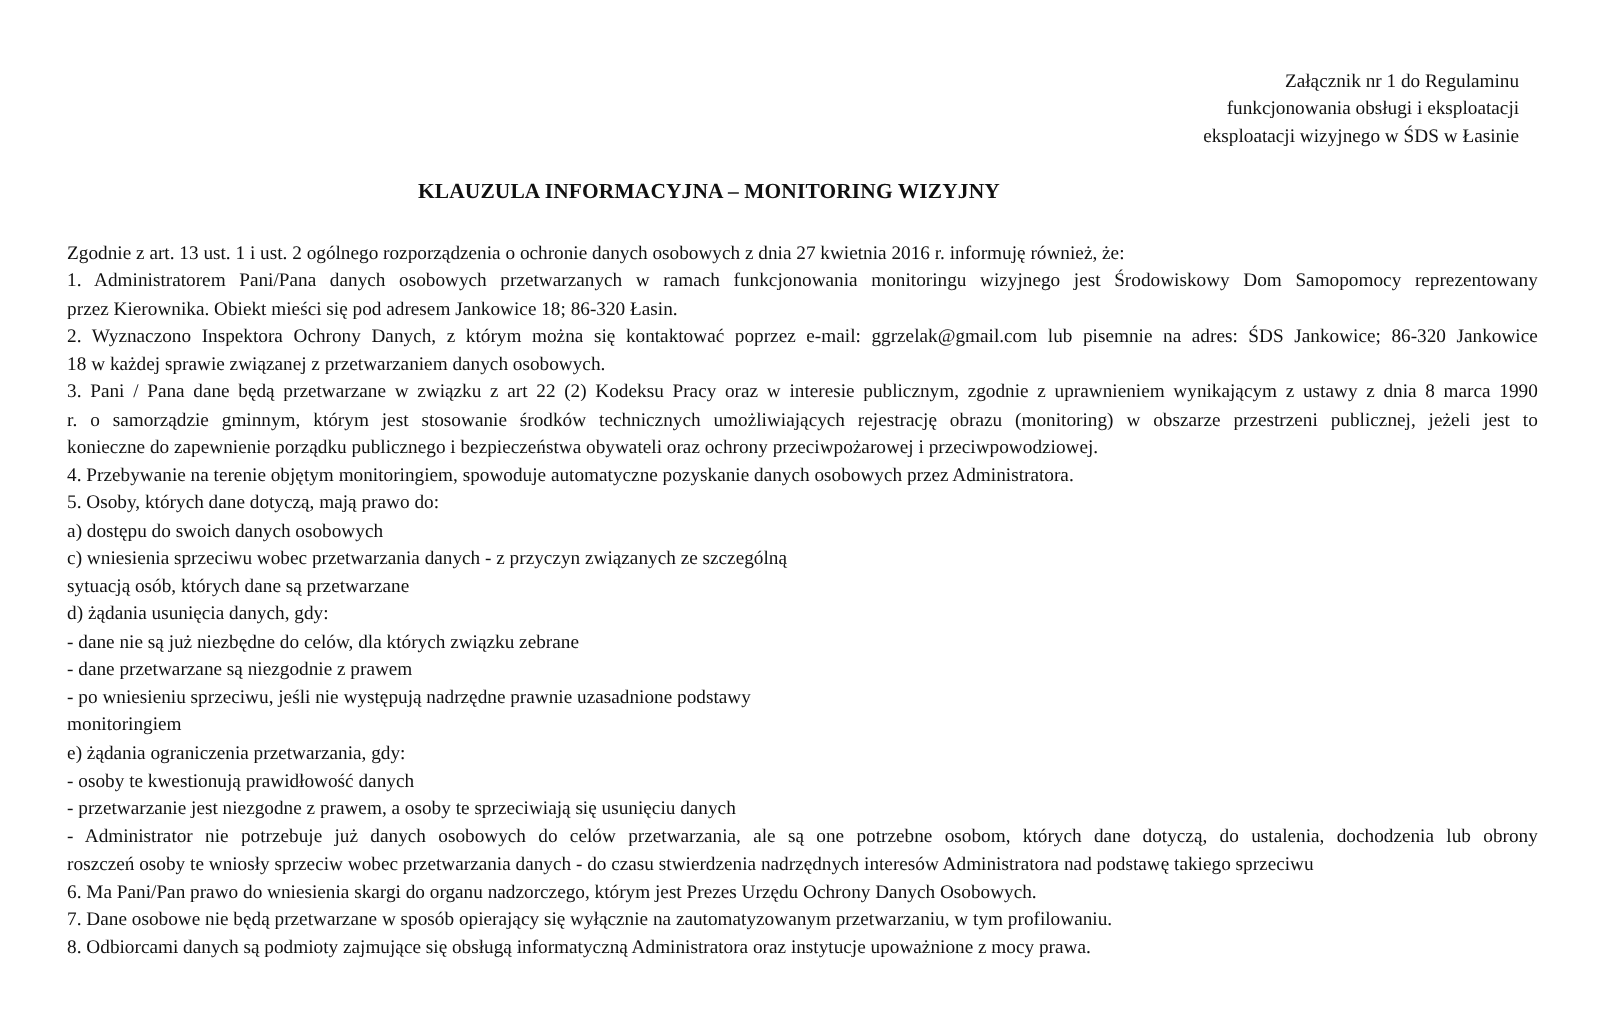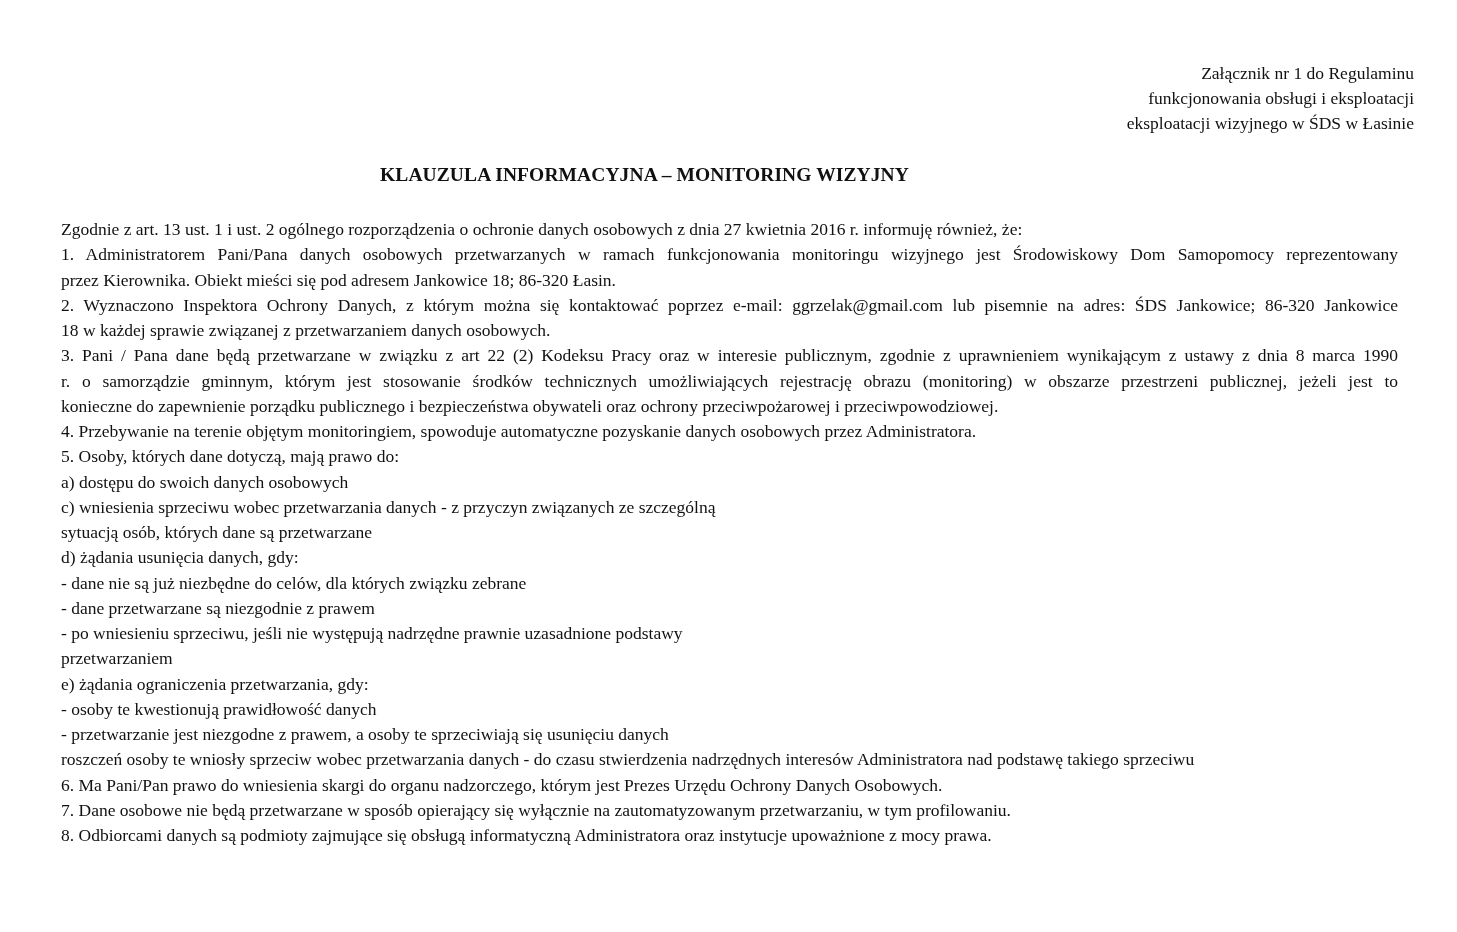--- a/index.html
+++ b/index.html
@@ -3,21 +3,21 @@
 <meta charset="utf-8">
 <style>
   html, body { margin: 0; padding: 0; background: #ffffff; }
   body {
     width: 1457px; height: 932px; position: relative; overflow: hidden;
     font-family: "Liberation Serif", "DejaVu Serif", serif;
     color: #111111;
   }
   .page { position: absolute; left: 0; top: 0; width: 1457px; height: 932px; }
   .header-block {
-    position: absolute; right: 43px; top: 61px; text-align: right;
+    position: absolute; right: 76px; top: 61px; text-align: right;
     font-size: 17.5px; line-height: 25px;
   }
   .header-block div { white-space: nowrap; }
   .title {
     position: absolute; left: 0; width: 1289px; top: 162px; text-align: center;
     font-weight: bold; font-size: 19.5px; line-height: 26px; letter-spacing: 0.1px;
   }
   .body-text {
     position: absolute; left: 61px; top: 217px; width: 1337px;
     font-size: 17.5px; line-height: 25.25px;
@@ -51,22 +51,23 @@
       <div class="line">konieczne do zapewnienie porządku publicznego i bezpieczeństwa obywateli oraz ochrony przeciwpożarowej i przeciwpowodziowej.</div>
       <div class="line">4. Przebywanie na terenie objętym monitoringiem, spowoduje automatyczne pozyskanie danych osobowych przez Administratora.</div>
       <div class="line">5. Osoby, których dane dotyczą, mają prawo do:</div>
       <div class="line">a) dostępu do swoich danych osobowych</div>
       <div class="line">c) wniesienia sprzeciwu wobec przetwarzania danych - z przyczyn związanych ze szczególną</div>
       <div class="line">sytuacją osób, których dane są przetwarzane</div>
       <div class="line">d) żądania usunięcia danych, gdy:</div>
       <div class="line">- dane nie są już niezbędne do celów, dla których związku zebrane</div>
       <div class="line">- dane przetwarzane są niezgodnie z prawem</div>
       <div class="line">- po wniesieniu sprzeciwu, jeśli nie występują nadrzędne prawnie uzasadnione podstawy</div>
-      <div class="line">przetwarzaniem</div>
+      <div class="line">monitoringiem</div>
       <div class="line">e) żądania ograniczenia przetwarzania, gdy:</div>
       <div class="line">- osoby te kwestionują prawidłowość danych</div>
       <div class="line">- przetwarzanie jest niezgodne z prawem, a osoby te sprzeciwiają się usunięciu danych</div>
+      <div class="line just">- Administrator nie potrzebuje już danych osobowych do celów przetwarzania, ale są one potrzebne osobom, których dane dotyczą, do ustalenia, dochodzenia lub obrony</div>
       <div class="line">roszczeń osoby te wniosły sprzeciw wobec przetwarzania danych - do czasu stwierdzenia nadrzędnych interesów Administratora nad podstawę takiego sprzeciwu</div>
       <div class="line">6. Ma Pani/Pan prawo do wniesienia skargi do organu nadzorczego, którym jest Prezes Urzędu Ochrony Danych Osobowych.</div>
       <div class="line">7. Dane osobowe nie będą przetwarzane w sposób opierający się wyłącznie na zautomatyzowanym przetwarzaniu, w tym profilowaniu.</div>
       <div class="line">8. Odbiorcami danych są podmioty zajmujące się obsługą informatyczną Administratora oraz instytucje upoważnione z mocy prawa.</div>
     </div>
 </div>
 
 </body></html>

